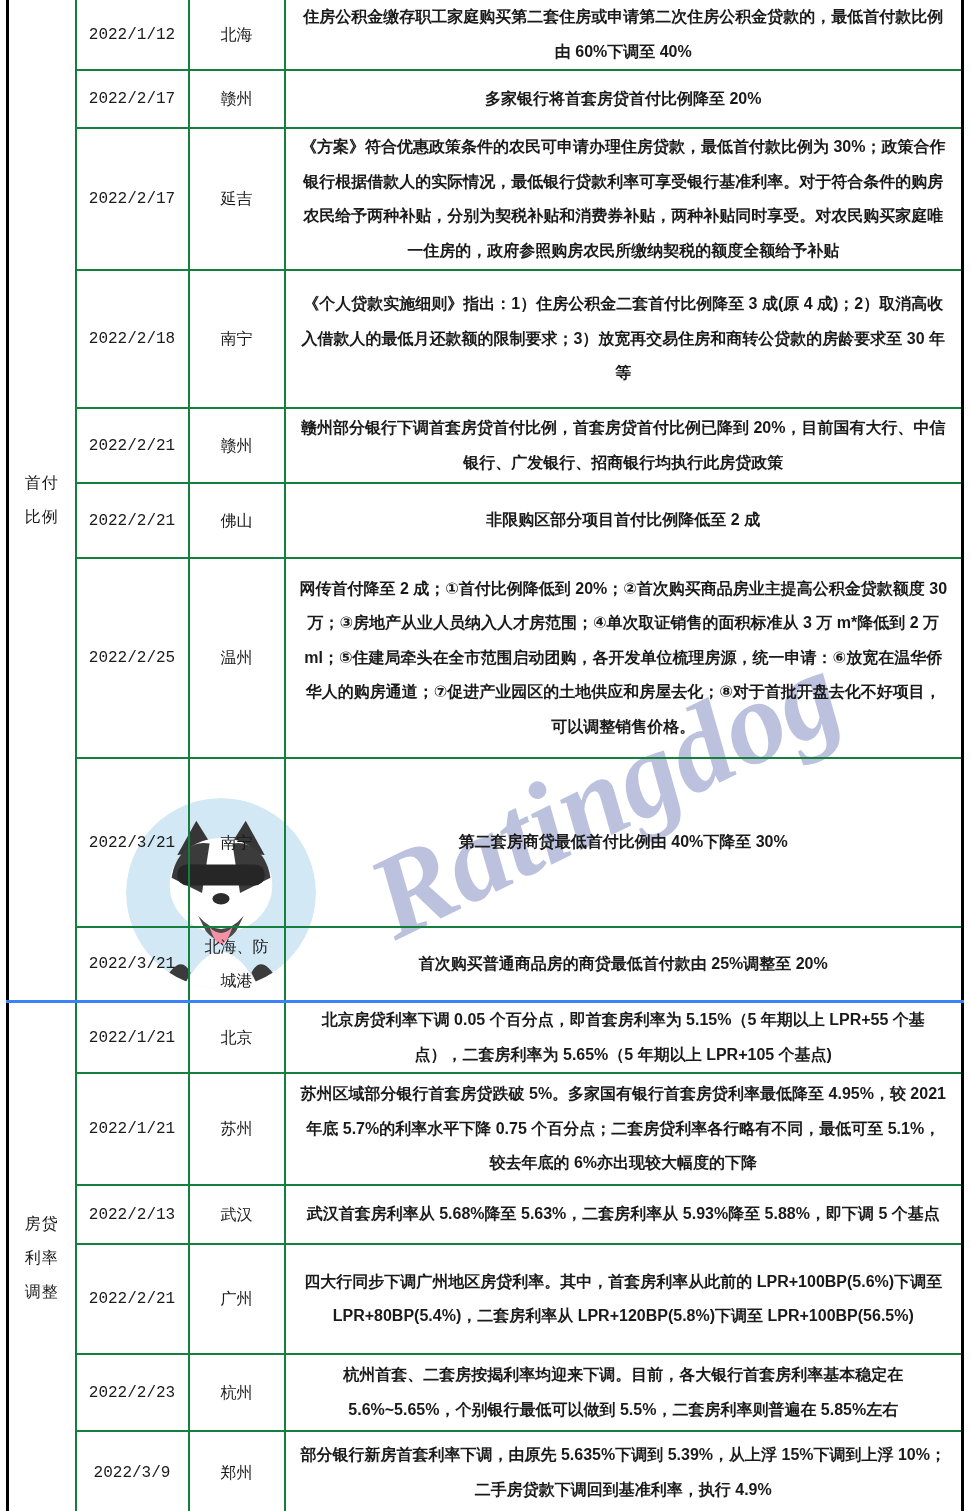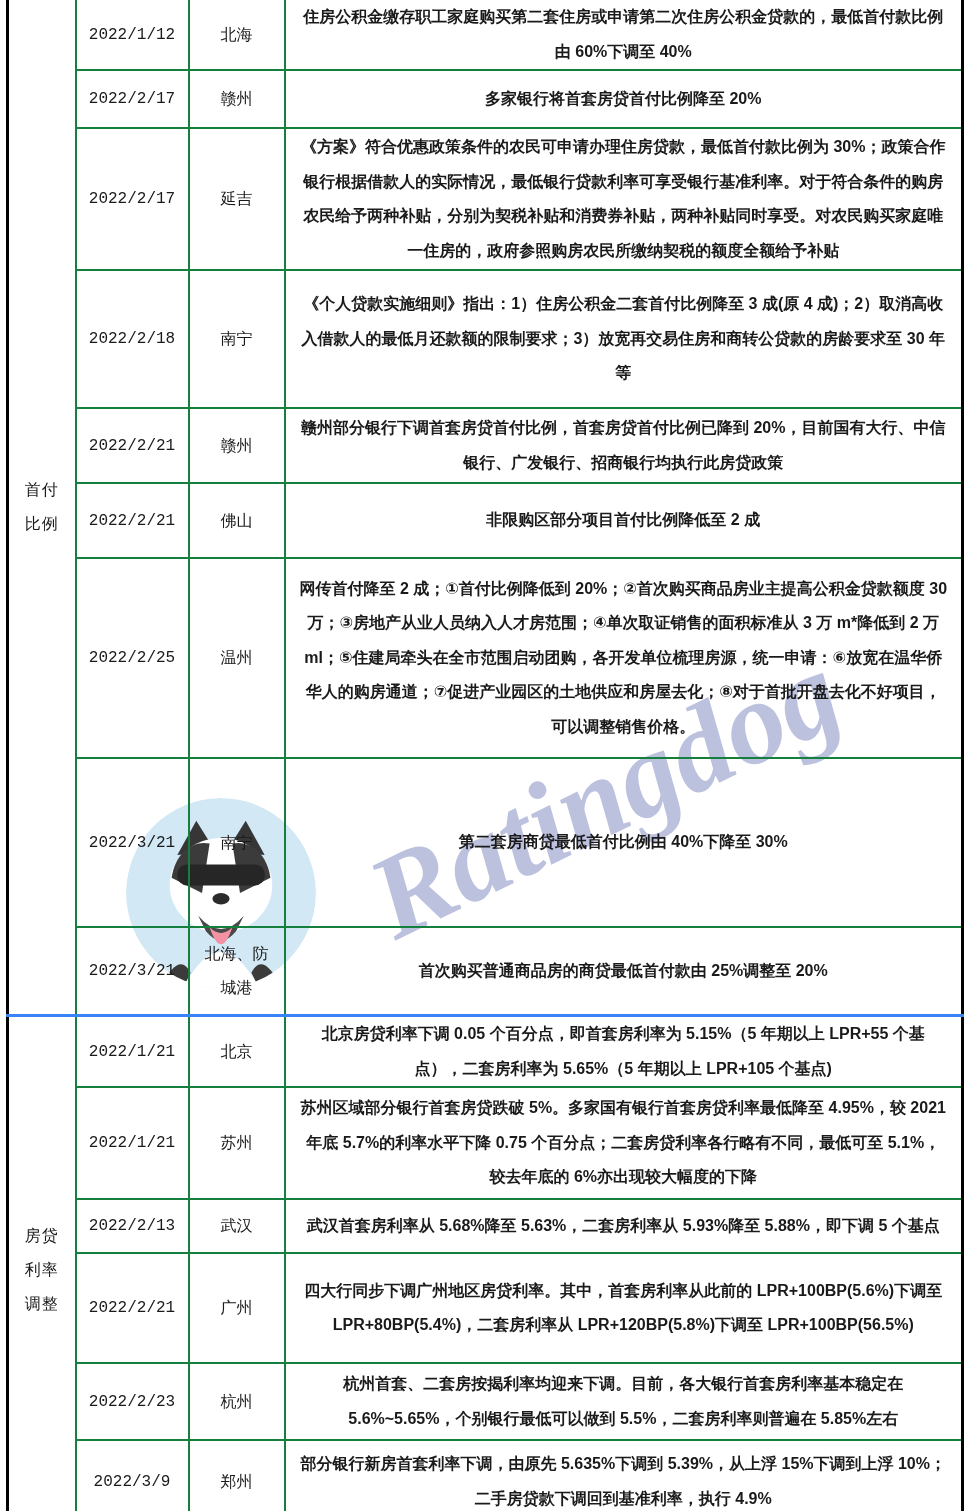--- a/index.html
+++ b/index.html
@@ -29,21 +29,21 @@
     background:transparent;z-index:2;
   }
   table.policy{border-left:3px solid #000;border-right:3px solid #000;border-bottom:3px solid #000;}
   td{border:2px solid #15803d;vertical-align:middle;text-align:center;
      font-size:16px;line-height:34px;background:transparent;}
   tr.first td{border-top:none;}
   tr.section-start td{border-top:3px solid #3b82f6;}
   td.cat{width:64px;padding:0 11px;}
   td.cat .cat-label{display:block;width:38px;margin:0 auto;line-height:34px;letter-spacing:1px;}
   td.date{width:109px;white-space:nowrap;font-family:Liberation Mono, monospace;}
-  td.city{width:92px;padding:9px 8px;}
+  td.city{width:92px;padding:2px 8px;}
   td.desc{padding:0 13px;line-height:34.5px;font-weight:bold;}
 </style>
 </head>
 <body>
 
 <div class="wm-dog">
   <svg width="190" height="190" viewBox="0 0 100 100" xmlns="http://www.w3.org/2000/svg">
     <circle cx="50" cy="50" r="50" fill="#cfe7f5"></circle>
 
     <path d="M27 30 L37 12 L47 28 Z" fill="#262626"></path>
@@ -130,21 +130,21 @@
         </td>
       <td class="date">2022/1/21</td>
       <td class="city">北京</td>
       <td class="desc">北京房贷利率下调 0.05 个百分点，即首套房利率为 5.15%（5 年期以上 LPR+55 个基点），二套房利率为 5.65%（5 年期以上 LPR+105 个基点)</td>
     </tr>
     <tr style="height:112px">
       <td class="date">2022/1/21</td>
       <td class="city">苏州</td>
       <td class="desc">苏州区域部分银行首套房贷跌破 5%。多家国有银行首套房贷利率最低降至 4.95%，较 2021 年底 5.7%的利率水平下降 0.75 个百分点；二套房贷利率各行略有不同，最低可至 5.1%，较去年底的 6%亦出现较大幅度的下降</td>
     </tr>
-    <tr style="height:40px">
+    <tr style="height:59px">
       <td class="date">2022/2/13</td>
       <td class="city">武汉</td>
       <td class="desc">武汉首套房利率从 5.68%降至 5.63%，二套房利率从 5.93%降至 5.88%，即下调 5 个基点</td>
     </tr>
     <tr style="height:110px">
       <td class="date">2022/2/21</td>
       <td class="city">广州</td>
       <td class="desc">四大行同步下调广州地区房贷利率。其中，首套房利率从此前的 LPR+100BP(5.6%)下调至 LPR+80BP(5.4%)，二套房利率从 LPR+120BP(5.8%)下调至 LPR+100BP(56.5%)</td>
     </tr>
     <tr style="height:77px">

